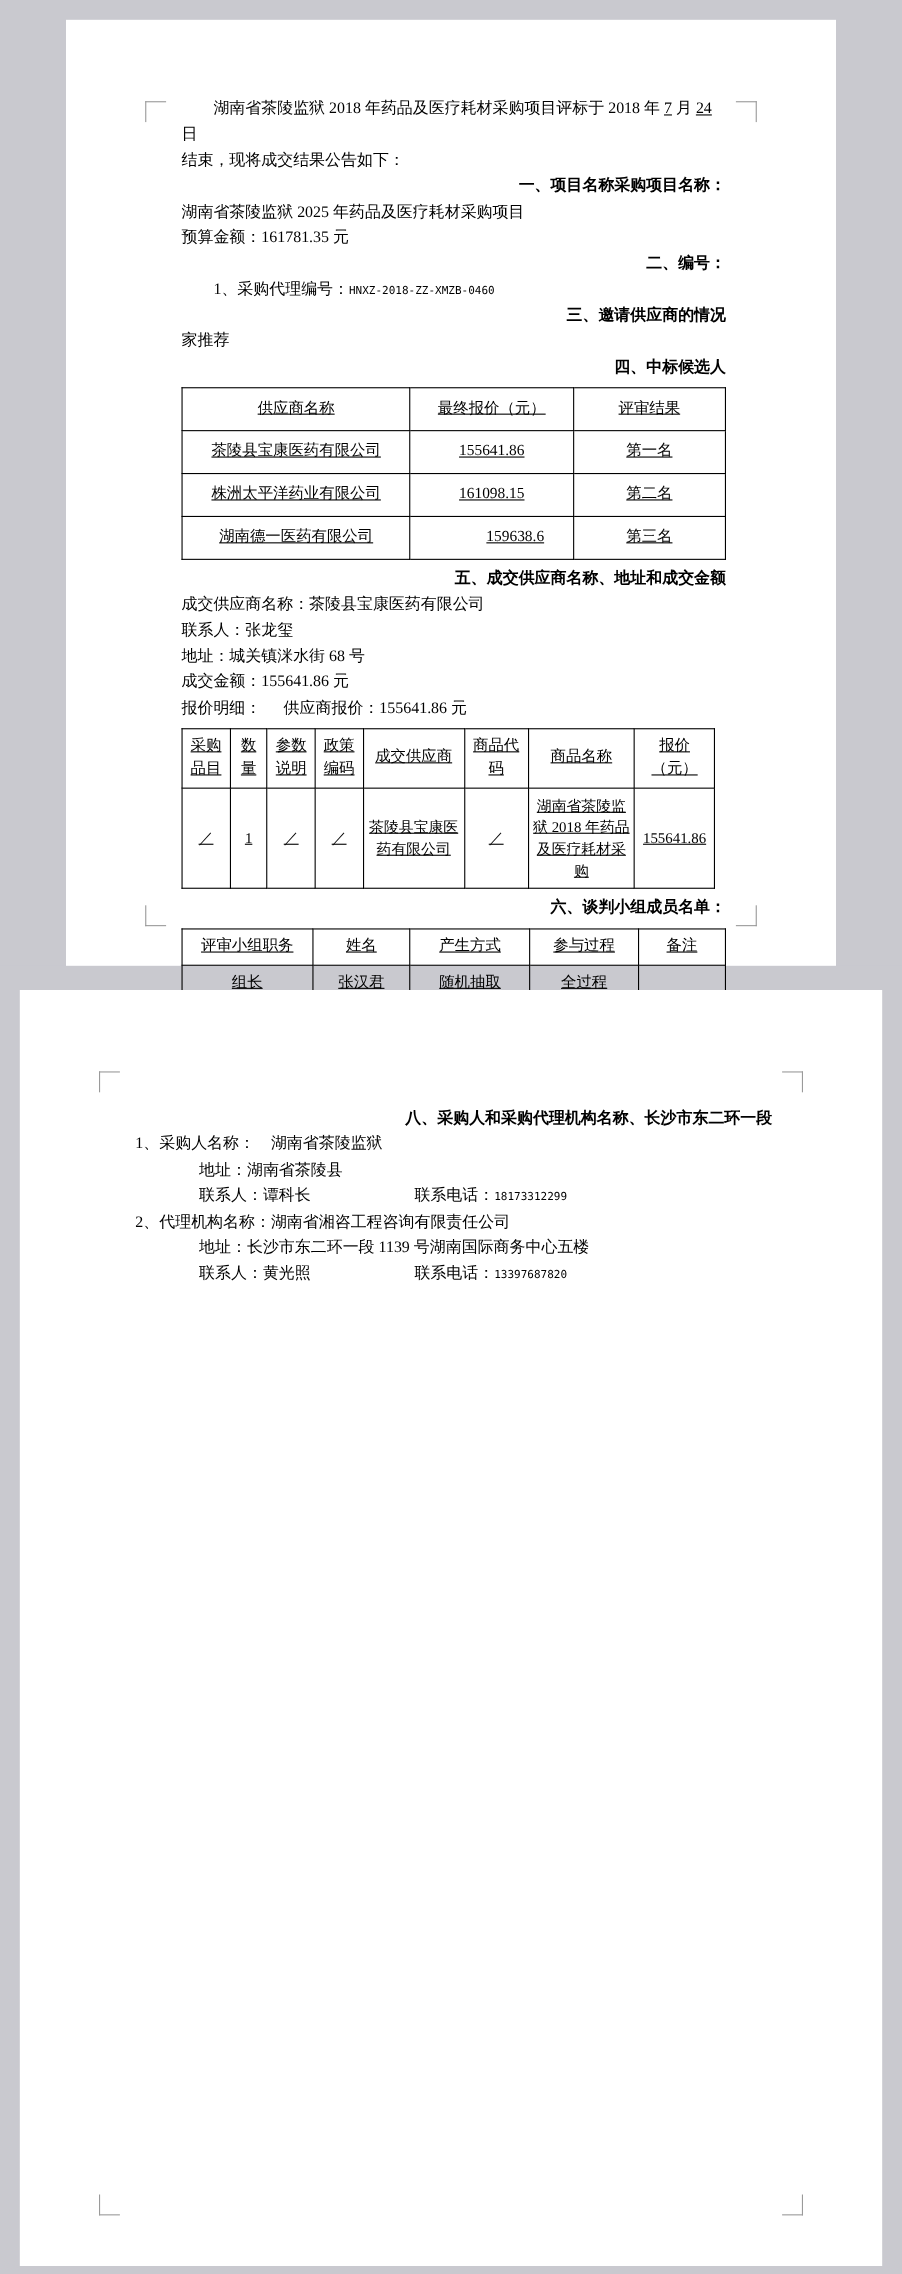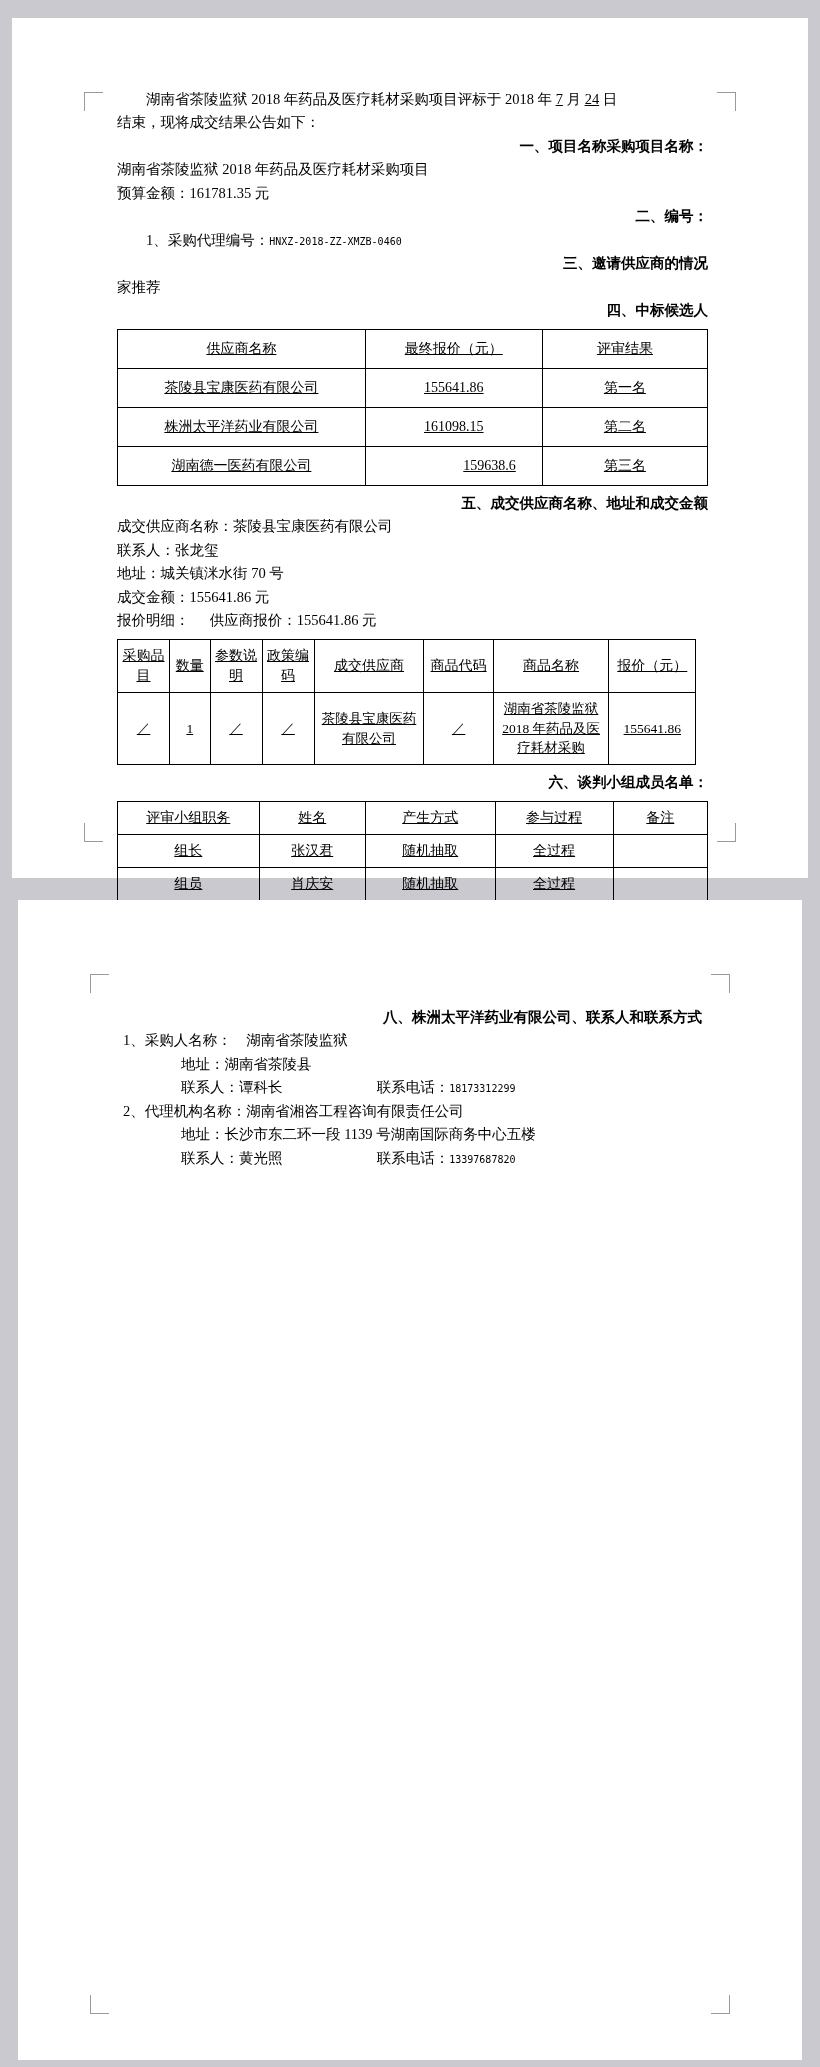--- a/index.html
+++ b/index.html
@@ -12,21 +12,21 @@
     width: 820px;
     margin: 0 auto;
     position: relative;
   }
   .page {
     background: #ffffff;
     position: relative;
     box-sizing: border-box;
   }
   .page1 {
-    width: 796px;
+    width: 700px;
     margin: 0 auto;
     height: 860px;
     padding: 70px 100px 0 105px;
   }
   .gap {
     height: 22px;
     background: #c9c9cf;
   }
   .page2 {
     width: 784px;
@@ -93,21 +93,21 @@
     <div class="cmark tr" style="right:72px; top:74px;"></div>
     <div class="cmark bl" style="left:72px; bottom:36px;"></div>
     <div class="cmark br" style="right:72px; bottom:36px;"></div>
 
     <div class="doc">
 
       <p class="indent1"><span>湖南省茶陵监狱 2018 年药品及医疗耗材采购项目评标于 2018 年 </span><span class="under">7</span><span> 月 </span><span class="under">24</span><span> 日</span></p>
       <p>结束，现将成交结果公告如下：</p>
 
       <p class="b">一、项目名称采购项目名称：</p>
-      <p>湖南省茶陵监狱 2018 年药品及医疗耗材采购项目</p>
+      <p>湖南省茶陵监狱 2025 年药品及医疗耗材采购项目</p>
       <p>预算金额：161781.35 元</p>
 
       <p class="b">二、编号：</p>
       <p class="indent2"><span>1、采购代理编号：</span><span class="mono">HNXZ-2018-ZZ-XMZB-0460</span></p>
 
       <p class="b">三、邀请供应商的情况</p>
       <p>家推荐</p>
 
       <p class="b">四、中标候选人</p>
       <table class="grid t1">
@@ -131,21 +131,21 @@
           <td>湖南德一医药有限公司</td>
           <td style="text-align:right; padding-right:26px;">159638.6</td>
           <td>第三名</td>
         </tr>
       </tbody>
         </table>
 
       <p class="b">五、成交供应商名称、地址和成交金额</p>
       <p><span>成交供应商名称：</span><span>茶陵县宝康医药有限公司</span></p>
       <p><span>联系人：</span><span>张龙玺</span></p>
-      <p><span>地址：</span><span>城关镇洣水街 70 号</span></p>
+      <p><span>地址：</span><span>城关镇洣水街 68 号</span></p>
       <p><span>成交金额：</span><span>155641.86 元</span></p>
       <p><span>报价明细：</span><span style="padding-left:1.4em">供应商报价：155641.86 元</span></p>
 
       <table class="grid priceTable" style="width:98%;">
         <tbody>
             <tr>
           <th style="width:9%">采购品目</th>
           <th style="width:7%">数量</th>
           <th style="width:9%">参数说明</th>
           <th style="width:9%">政策编码</th>
@@ -212,21 +212,21 @@
 
   <div class="gap"></div>
 
   <div class="page page2">
     <div class="cmark tl" style="left:72px; top:74px;"></div>
     <div class="cmark tr" style="right:72px; top:74px;"></div>
     <div class="cmark bl" style="left:72px; bottom:46px;"></div>
     <div class="cmark br" style="right:72px; bottom:46px;"></div>
 
     <div class="doc" style="padding-top:26px;">
-      <p class="b">八、株洲太平洋药业有限公司、联系人和联系方式</p>
+      <p class="b">八、采购人和采购代理机构名称、长沙市东二环一段</p>
 
       <p><span>1、采购人名称：</span><span style="padding-left:1em">湖南省茶陵监狱</span></p>
       <p class="indent3"><span>地址：</span><span>湖南省茶陵县</span></p>
       <p class="indent3"><span>联系人：</span><span>谭科长</span><span style="padding-left:6.5em">联系电话：</span><span class="mono">18173312299</span></p>
 
       <p><span>2、代理机构名称：</span><span>湖南省湘咨工程咨询有限责任公司</span></p>
       <p class="indent3"><span>地址：</span><span>长沙市东二环一段 1139 号湖南国际商务中心五楼</span></p>
       <p class="indent3"><span>联系人：</span><span>黄光照</span><span style="padding-left:6.5em">联系电话：</span><span class="mono">13397687820</span></p>
     </div>
   </div>

